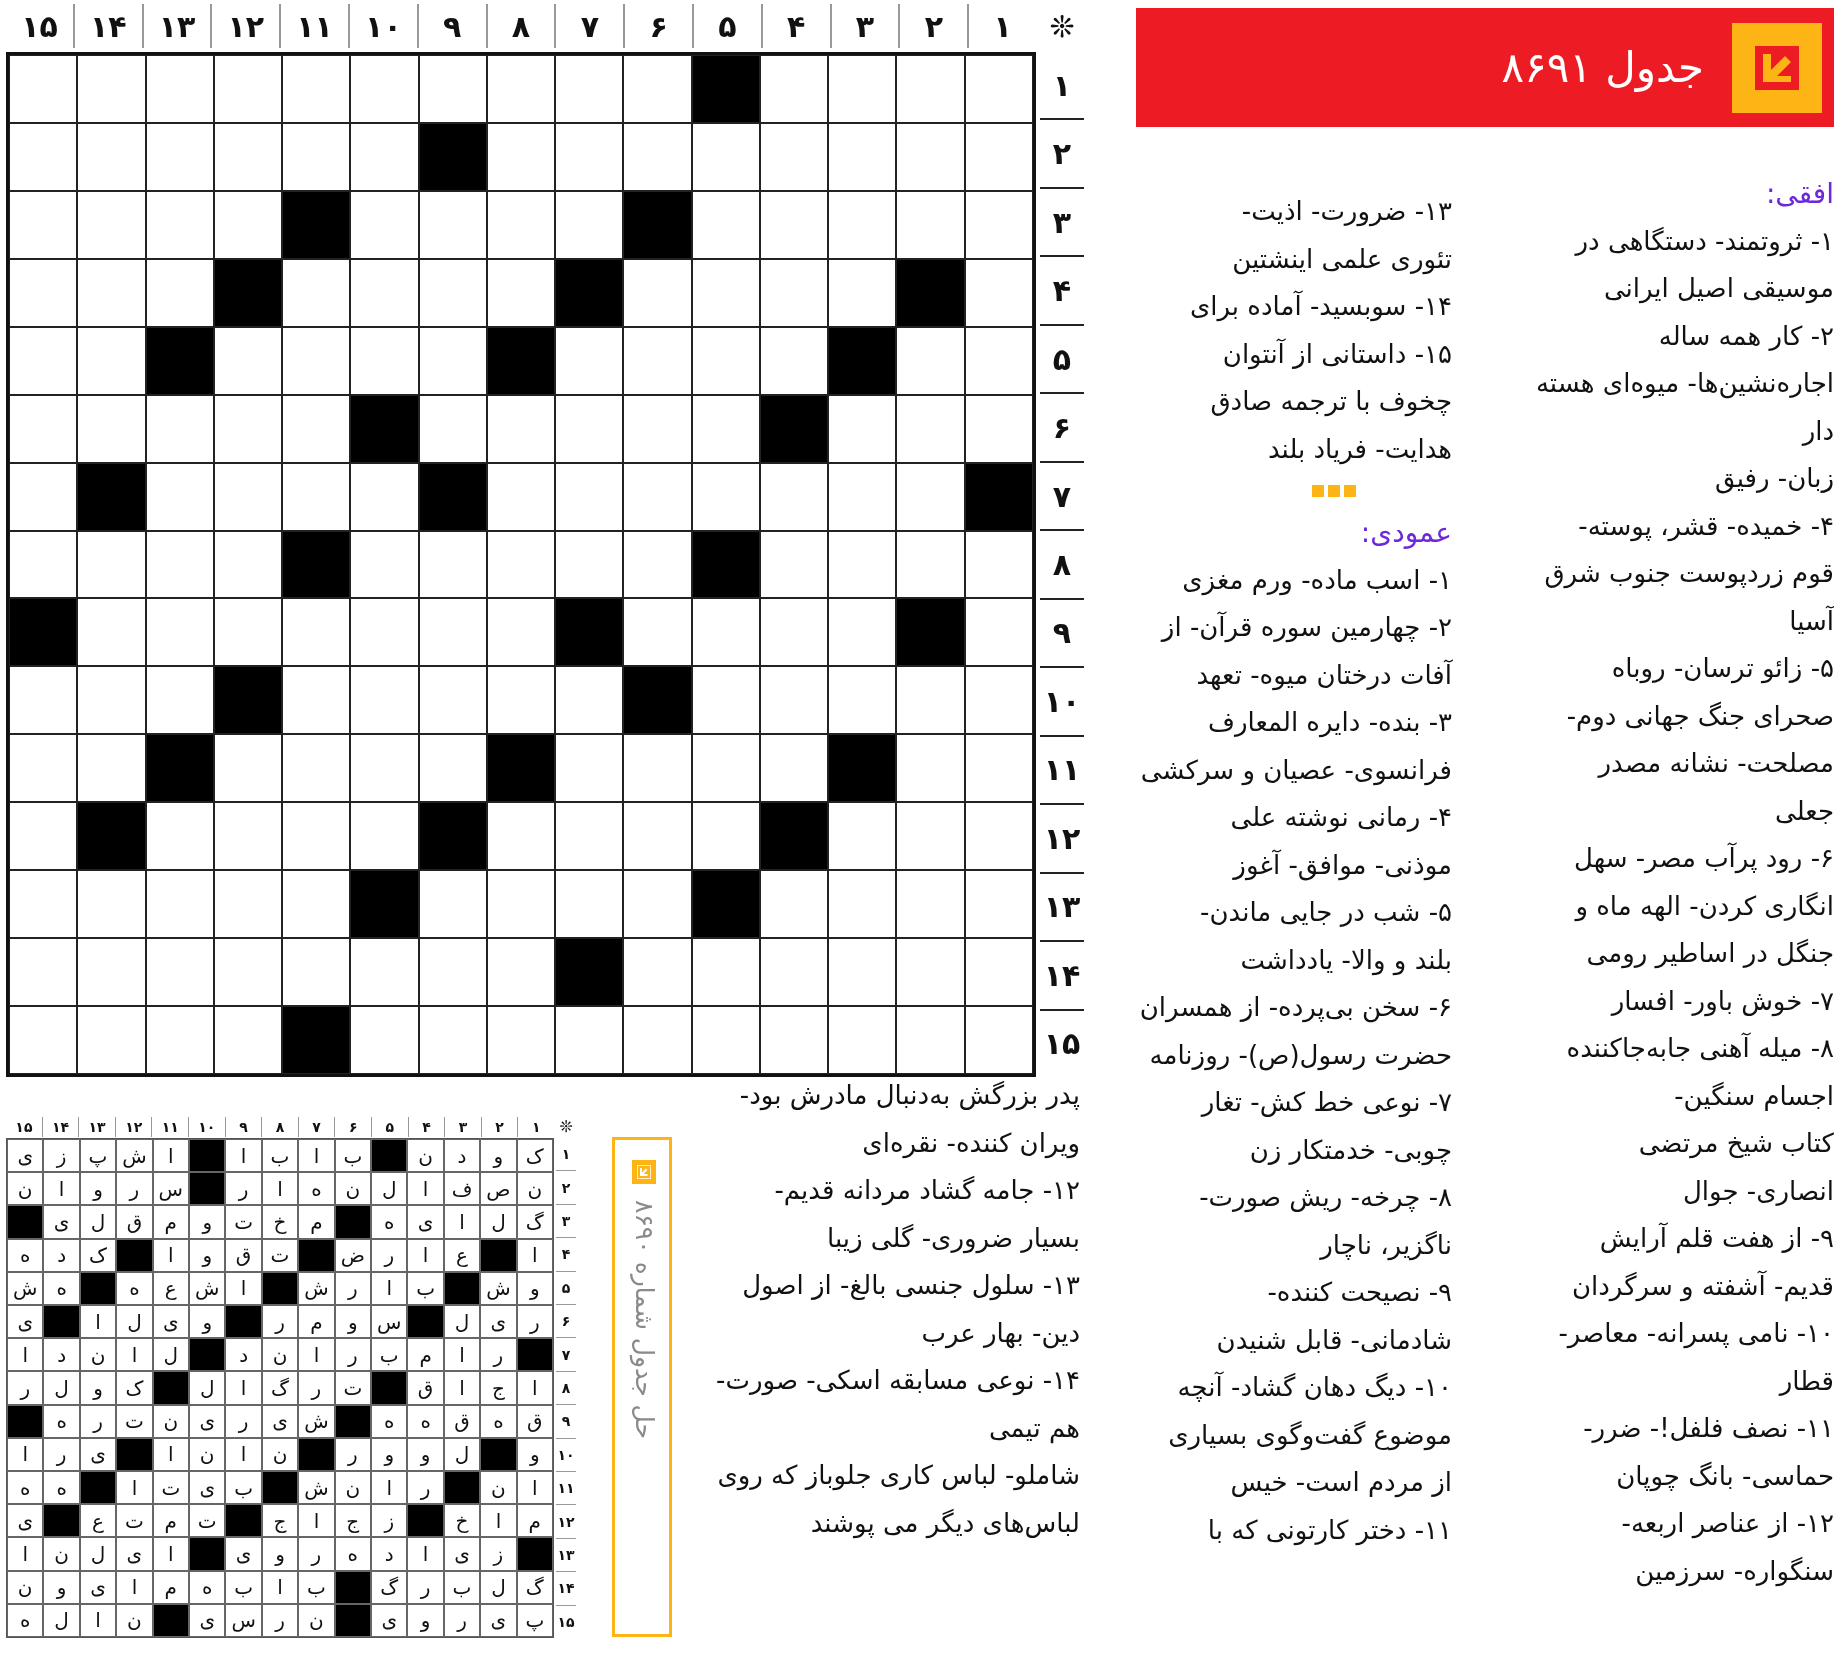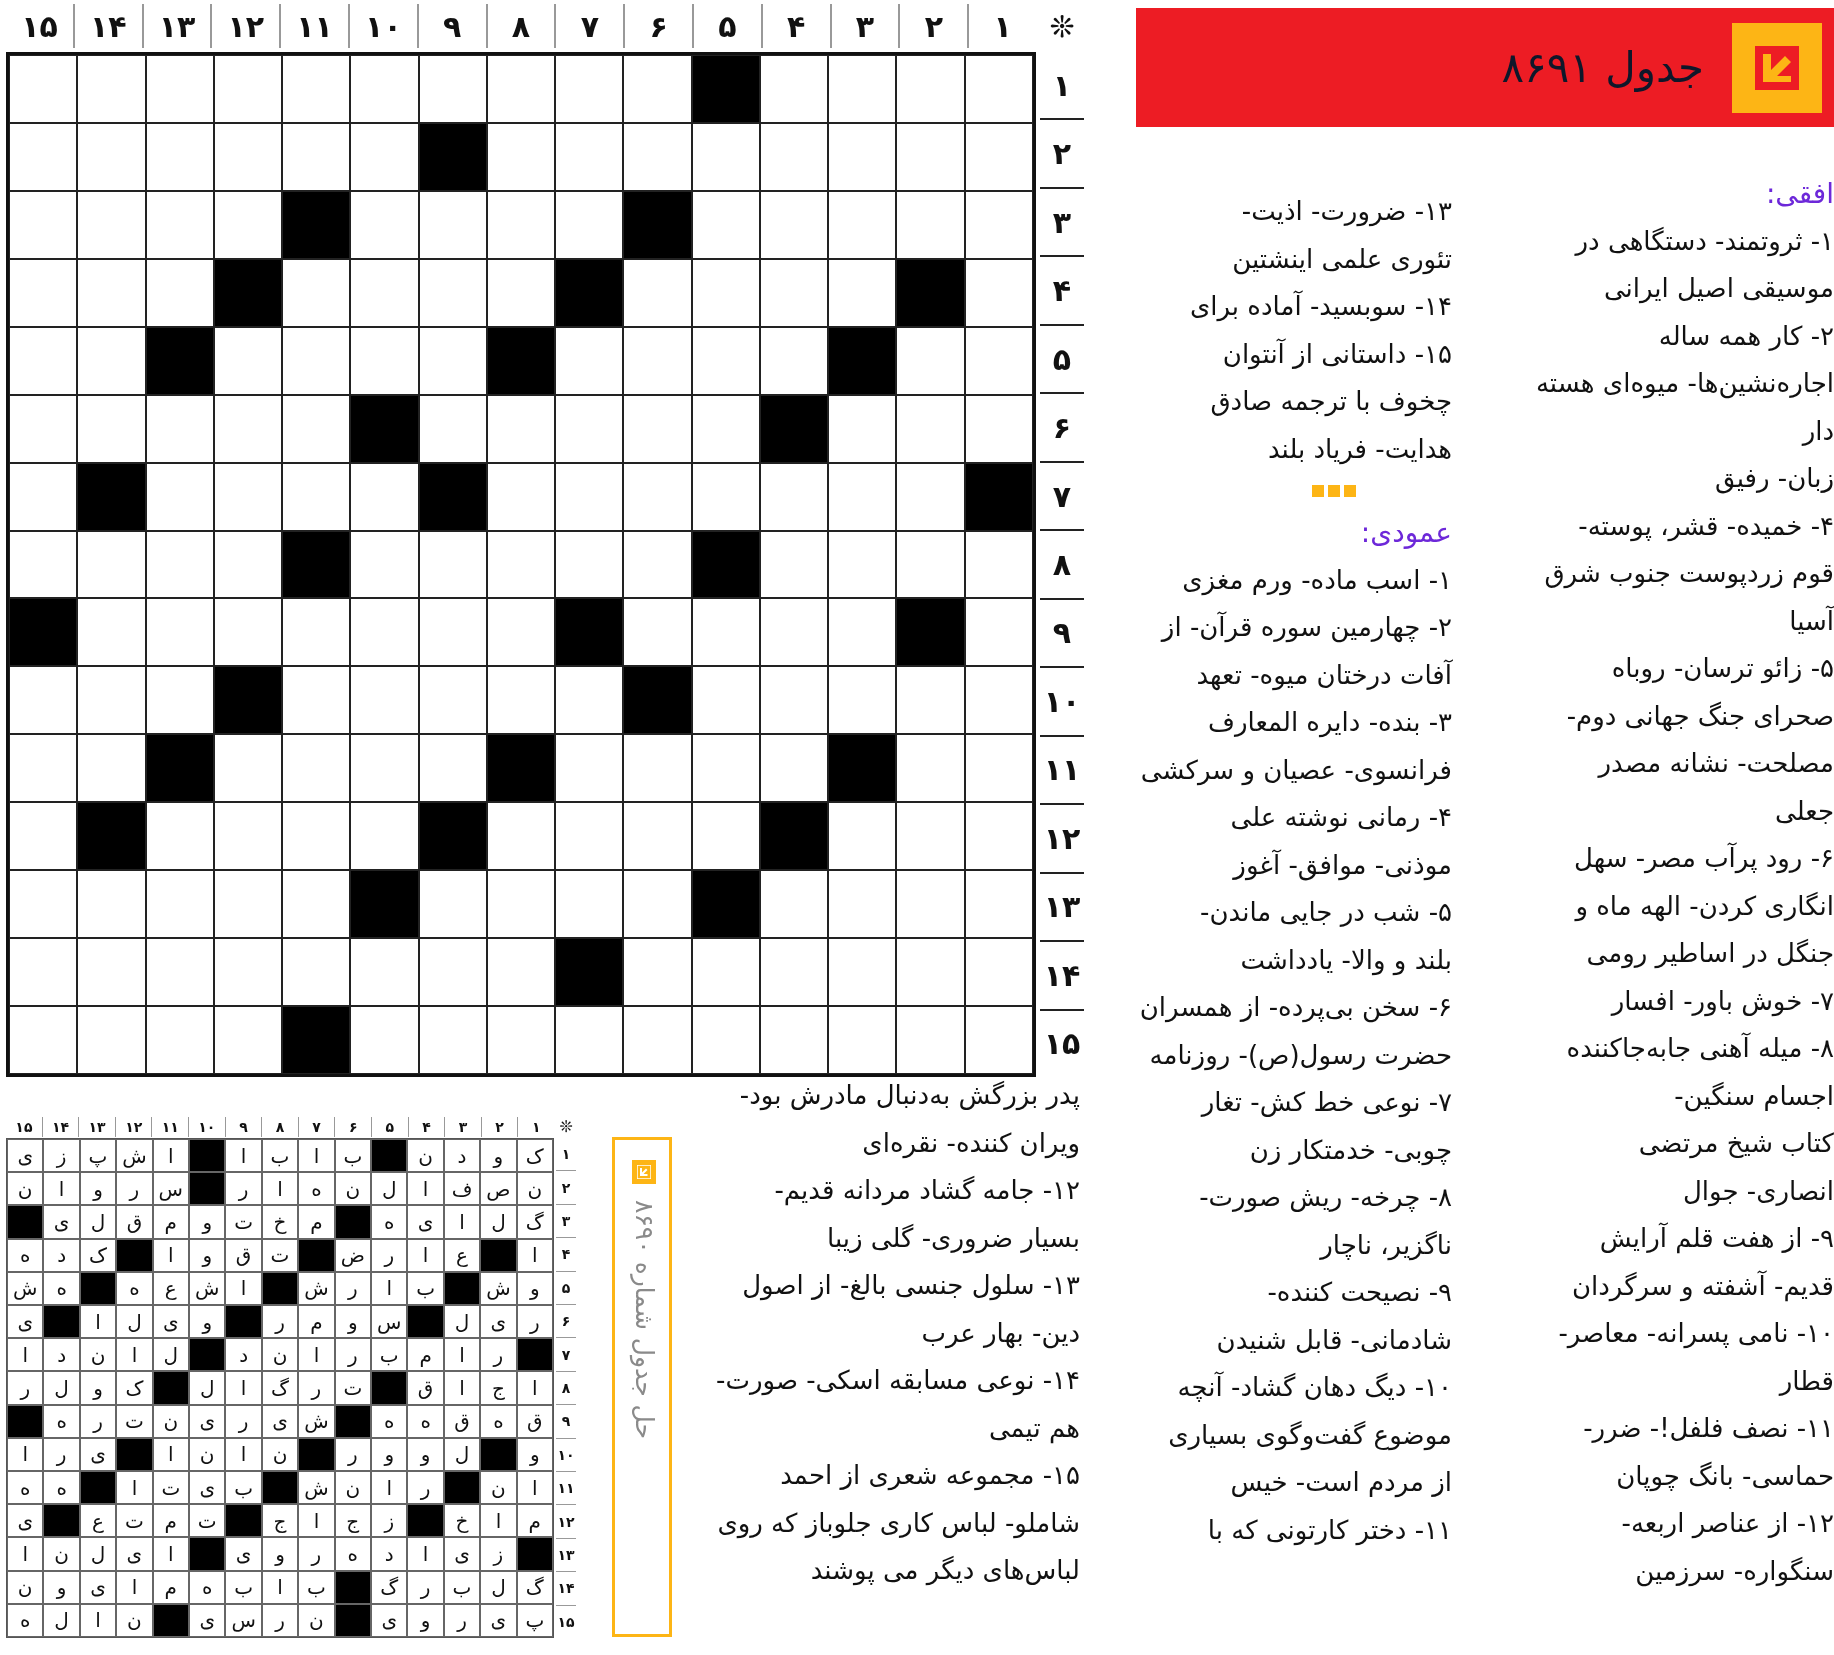--- a/index.html
+++ b/index.html
@@ -46,21 +46,21 @@
   }
   .logo {
     width: 90px; height: 90px; background: #FDB515; margin-right: 12px;
     display: flex; align-items: center; justify-content: center;
   }
   .logo-inner {
     width: 44px; height: 44px; background: #ED1C24; position: relative;
   }
   .logo-inner svg { position: absolute; left: 0; top: 0; }
   .header-title {
-    color: #0f172a; font-size: 42px; margin-right: 28px; direction: rtl;
+    color: #ffffff; font-size: 42px; margin-right: 28px; direction: rtl;
     font-family: "DejaVu Sans", sans-serif;
   }
 
   
   .clue-col {
     position: absolute; direction: rtl; text-align: right;
     font-family: "DejaVu Sans", sans-serif; font-size: 26px; line-height: 47.5px; color: #111;
   }
   .clue-col.right { left: 1515px; top: 170px; width: 319px; }
   .clue-col.middle { left: 1136px; top: 188px; width: 316px; }
@@ -467,21 +467,20 @@
 
 <div class="clue-col left" id="clues-left">
     <div class="clue">پدر بزرگش به‌دنبال مادرش بود-</div>
     <div class="clue">ویران کننده- نقره‌ای</div>
     <div class="clue">۱۲- جامه گشاد مردانه قدیم-</div>
     <div class="clue">بسیار ضروری- گلی زیبا</div>
     <div class="clue">۱۳- سلول جنسی بالغ- از اصول</div>
     <div class="clue">دین- بهار عرب</div>
     <div class="clue">۱۴- نوعی مسابقه اسکی- صورت-</div>
     <div class="clue">هم تیمی</div>
-    <div class="clue">۱۵- مجموعه شعری از احمد</div>
     <div class="clue">شاملو- لباس کاری جلوباز که روی</div>
     <div class="clue">لباس‌های دیگر می پوشند</div>
   </div>
 
 <div class="sol-col-nums" id="sol-col-nums">
     <div class="sol-col-num">۱</div>
     <div class="sol-col-num">۲</div>
     <div class="sol-col-num">۳</div>
     <div class="sol-col-num">۴</div>
     <div class="sol-col-num">۵</div>

